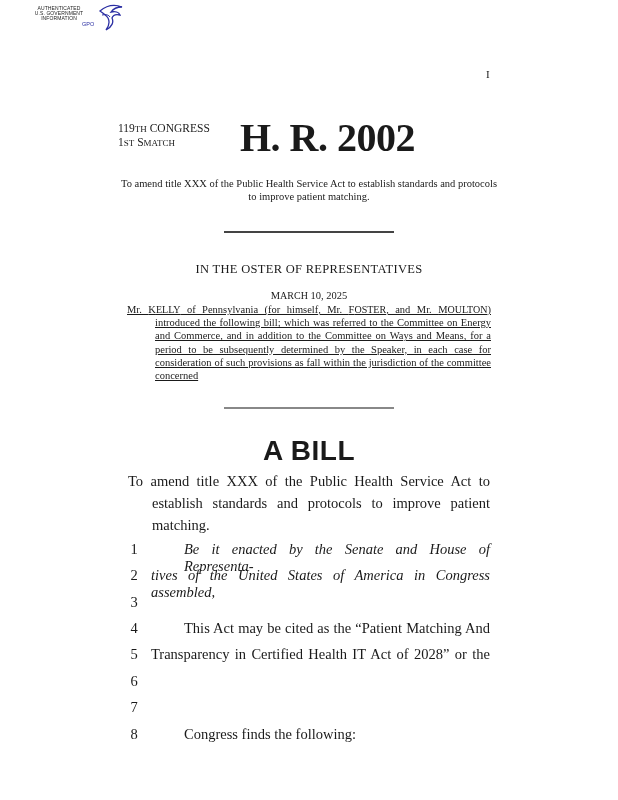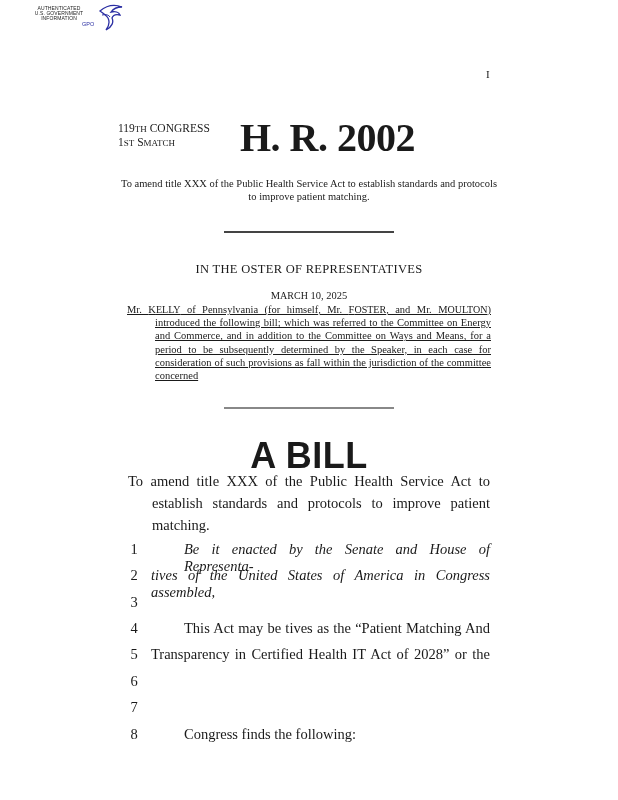--- a/index.html
+++ b/index.html
@@ -29,21 +29,21 @@
   .rule1 { top: 231px; }
   .rule2 { top: 407px; background: #888; height: 1.5px; }
 
   .house { left: 120px; top: 262px; width: 378px; text-align: center; font-size: 12.5px; letter-spacing: 0.3px; }
   .date { left: 120px; top: 290px; width: 378px; text-align: center; font-size: 10.5px; }
   .date .sc, .sponsor .sc { font-size: 10px; text-transform: uppercase; margin-top: 40px; }
 
   .sponsor { left: 127px; top: 303px; width: 364px; font-size: 10.5px; line-height: 13.2px; text-align: justify;
              padding-left: 28px; text-indent: -28px; box-sizing: border-box; text-decoration: underline; }
 
-  .a-bill { left: 120px; top: 435px; width: 378px; text-align: center; font-size: 36px; font-weight: bold;
+  .a-bill { left: 120px; top: 435px; width: 378px; text-align: center; font-size: 28px; font-weight: bold;
             font-family: "Liberation Sans", "DejaVu Sans", sans-serif; letter-spacing: 0.5px; }
 
   .purpose { left: 128px; top: 470px; width: 362px; font-size: 14.5px; line-height: 22px; text-align: justify;
              padding-left: 24px; text-indent: -24px; box-sizing: border-box; }
 
   .line { position: absolute; left: 128px; width: 362px; height: 20px; font-size: 14.5px; }
   .line .num { position: absolute; left: 0; width: 12px; text-align: center; }
   .line .txt { position: absolute; left: 23px; right: 0; white-space: nowrap; }
   .line .txt.indent { left: 56px; }
   .line .txt.justify { text-align: justify; text-align-last: justify; white-space: normal; }
@@ -108,21 +108,21 @@
 </div>
 <div class="line" style="top:567px">
   <span class="num">2</span>
   <span class="txt italic justify">tives of the United States of America in Congress assembled,</span>
 </div>
 <div class="line" style="top:594px">
   <span class="num">3</span>
 </div>
 <div class="line" style="top:620px">
   <span class="num">4</span>
-  <span class="txt indent justify">This Act may be tives as the “Patient Matching And</span>
+  <span class="txt indent justify">This Act may be cited as the “Patient Matching And</span>
 </div>
 <div class="line" style="top:646px">
   <span class="num">5</span>
   <span class="txt justify">Transparency in Certified Health IT Act of 2028” or the</span>
 </div>
 <div class="line" style="top:673px">
   <span class="num">6</span>
 </div>
 <div class="line" style="top:699px">
   <span class="num">7</span>

